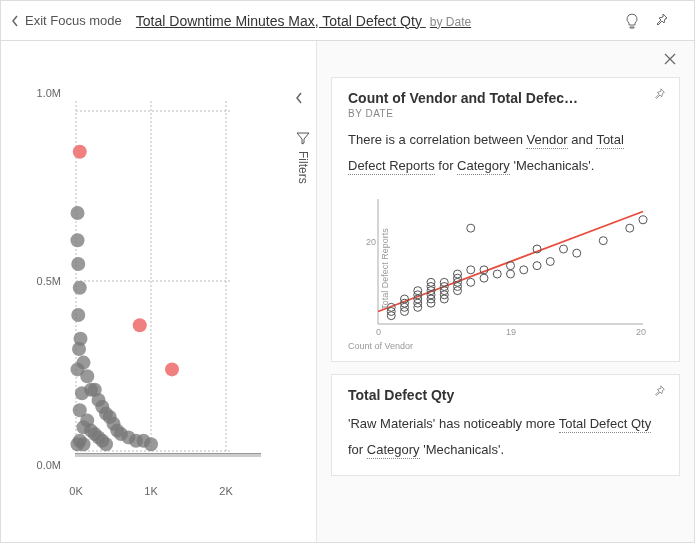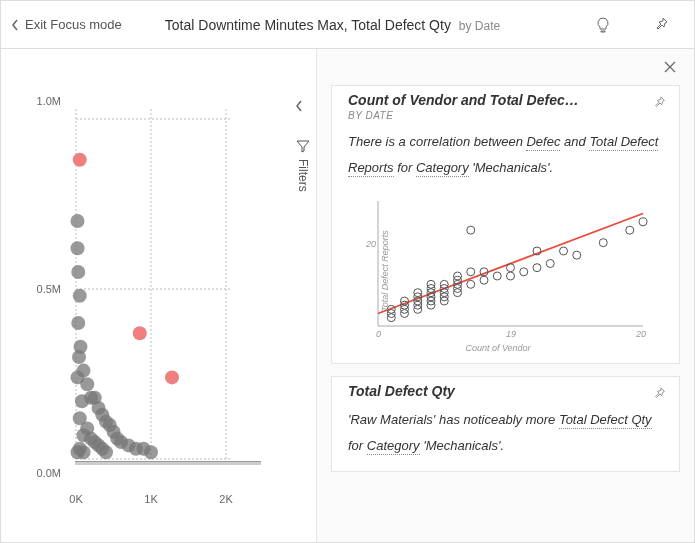--- a/index.html
+++ b/index.html
@@ -1,43 +1,43 @@
 <!DOCTYPE html>
 <html><head>
 <meta charset="utf-8">
 <style>
   * { box-sizing: border-box; margin: 0; padding: 0; }
   body { font-family: "Segoe UI", Arial, sans-serif; font-size: 13px; color: #333; background: #fff; width: 695px; height: 543px; overflow: hidden; border: 1px solid #ddd; }
-  .header { height: 48px; border-bottom: 1px solid #ddd; display: flex; align-items: center; padding: 0 10px; gap: 29px; }
+  .header { height: 40px; border-bottom: 1px solid #ddd; display: flex; align-items: center; padding: 0 10px; }
   .exit { display: flex; align-items: center; color: #555; cursor: pointer; gap: 6px; font-size: 13px; }
-  .title { margin-left: 14px; color: #333; font-size: 14px; }
+  .title { margin-left: 14px; color: #333; font-size: 14px; text-decoration: underline; }
   .title .sub { color: #888; font-size: 12px; margin-left: 4px; }
   .header .spacer { flex: 1; }
   .hicon { width: 30px; text-align: center; color: #666; cursor: pointer; }
   svg { display: block; }
   .body { display: flex; height: calc(100% - 38px); }
   .left { width: 315px; position: relative; padding: 20px 10px 0 0; }
   .main-chart { position: relative; width: 240px; height: 420px; margin-left: 20px; }
   .yaxis-lbl { position: absolute; right: 200px; font-size: 11px; color: #666; transform: translateY(-50%); }
   .xaxis-lbl { position: absolute; bottom: -16px; font-size: 11px; color: #666; transform: translateX(-50%); }
   .collapse { position: absolute; top: 50px; right: 12px; cursor: pointer; color: #666; }
   .filters { position: absolute; top: 90px; right: 0; width: 26px; height: 80px; display: flex; flex-direction: column; align-items: center; gap: 6px; color: #555; cursor: pointer; }
   .filters-label { writing-mode: vertical-rl; font-size: 12px; }
   .right { flex: 1; border-left: 1px solid #e5e5e5; background: #fafafa; padding: 8px 14px 0 14px; overflow: hidden; position: relative; }
   .close-x { position: absolute; top: 10px; right: 16px; cursor: pointer; color: #666; }
-  .card { background: #fff; border: 1px solid #e5e5e5; padding: 6px 16px 12px 16px; margin-top: 28px; position: relative; font-style: italic; }
+  .card { background: #fff; border: 1px solid #e5e5e5; padding: 12px 16px 12px 16px; margin-top: 28px; position: relative; }
   .card + .card { margin-top: 12px; }
   .card-pin { position: absolute; top: 10px; right: 12px; color: #888; cursor: pointer; }
   .card h3 { font-size: 14px; font-weight: 600; color: #333; }
   .card .subtitle { font-size: 10px; color: #888; letter-spacing: 0.5px; margin-top: 2px; }
   .card .desc { font-size: 13px; color: #333; line-height: 2.0; margin-top: 8px; }
   .ul { border-bottom: 1px dotted #888; padding-bottom: 1px; }
   .mini-chart { margin-top: 10px; width: 300px; height: 160px; position: relative; }
   .mini-ylab { position: absolute; left: -4px; top: 50%; transform: translateY(-50%) rotate(-90deg); transform-origin: center; font-size: 9px; color: #999; }
-  .mini-xlab { text-align: center; font-size: 9px; color: #999; margin-top: 2px; }
+  .mini-xlab { text-align: left; font-size: 9px; color: #999; margin-top: 2px; }
   .mini-tick { font-size: 9px; color: #999; position: absolute; }
   .scroll-hint { height: 40px; background: linear-gradient(to bottom, rgba(250,250,250,0), rgba(250,250,250,1)); position: absolute; bottom: 0; left: 0; right: 0; pointer-events: none; }
   .xaxis-line { position:absolute; left:54px; right:0; bottom:24px; height:4px; background:#ccc; border-top:1px solid #999;}
 </style>
 </head>
 <body>
 
 <div class="header">
   <div class="exit">
     <svg width="8" height="12" viewBox="0 0 8 12">
@@ -143,21 +143,21 @@
 
     <div class="card">
       <div class="card-pin">
         <svg width="14" height="14" viewBox="0 0 16 16">
             <path d="M9 1l4 4-2 1-1 4-2-2-4 4-1-1 4-4-2-2 4-1z" fill="none" stroke="#888" stroke-width="1"></path>
           </svg>
       </div>
       <h3>Count of Vendor and Total Defec…</h3>
       <div class="subtitle">BY DATE</div>
       <div class="desc">
-        <span>There is a correlation between </span><span class="ul">Defec</span><span> and </span><span class="ul">Total Defect Reports</span><span> for </span><span class="ul">Category</span><span> 'Mechanicals'.</span>
+        <span>There is a correlation between </span><span class="ul">Vendor</span><span> and </span><span class="ul">Total Defect Reports</span><span> for </span><span class="ul">Category</span><span> 'Mechanicals'.</span>
       </div>
       <div class="mini-chart">
         <div class="mini-ylab">Total Defect Reports</div>
         <svg width="300" height="150" viewBox="0 0 300 150" id="minisvg">
           <line x1="30" y1="10" x2="30" y2="135" stroke="#aaa"></line>
           <line x1="30" y1="135" x2="295" y2="135" stroke="#aaa"></line>
           <line id="trend" stroke="#e74c3c" stroke-width="1.8" x1="30" y1="122.5" x2="295" y2="22.5"></line>
           <g id="mini-dots">
               <circle cx="43.25" cy="126.66666666666667" r="4" fill="none" stroke="#555" stroke-width="1"></circle>
               <circle cx="43.25" cy="122.5" r="4" fill="none" stroke="#555" stroke-width="1"></circle>

